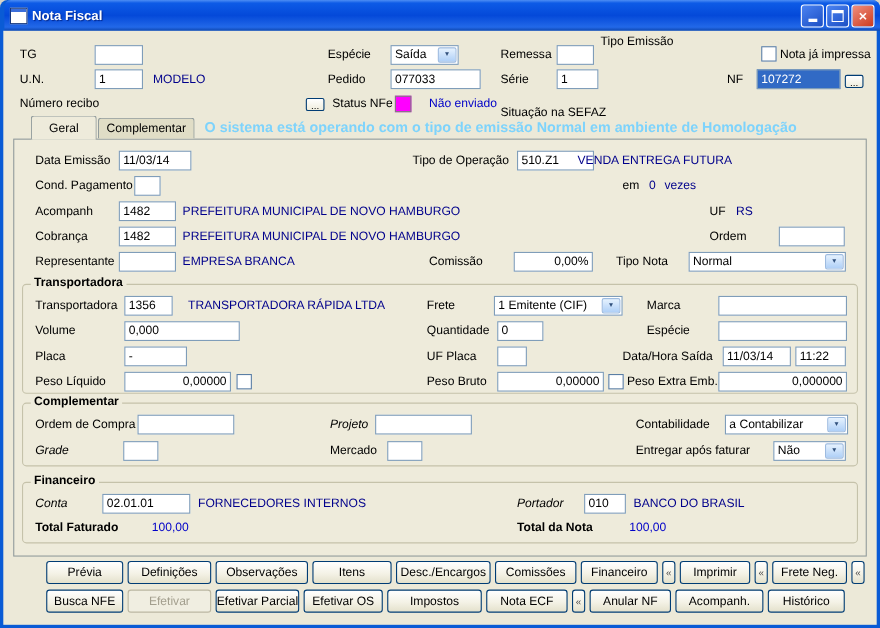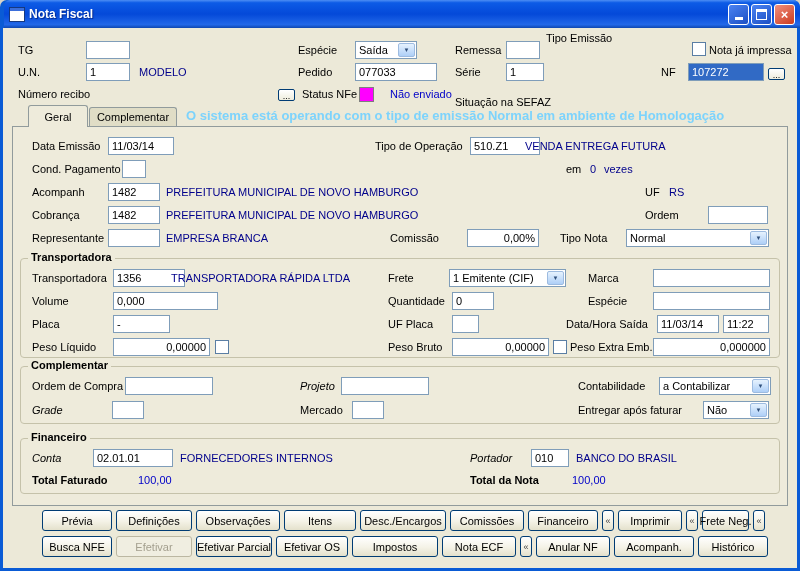--- a/index.html
+++ b/index.html
@@ -130,21 +130,21 @@
   <div class="B ra" style="left:467px;top:229px;width:72px">0,00%</div>
   <span class="L" style="left:560px;top:232px">Tipo Nota</span>
   <div class="cmb" style="left:626px;top:229px;width:143px">
     <span class="cmb-t">Normal</span>
     <span class="cmb-a">▼</span>
   </div>
 
   <div class="grp" style="left:20px;top:258px;width:760px;height:100px"></div>
   <span class="leg" style="left:28px;top:251px">Transportadora</span>
   <span class="L" style="left:32px;top:272px">Transportadora</span>
-  <div class="B" style="left:113px;top:269px;width:72px">1356</div>
+  <div class="B" style="left:113px;top:269px;width:44px">1356</div>
   <span class="D" style="left:171px;top:272px">TRANSPORTADORA RÁPIDA LTDA</span>
   <span class="L" style="left:388px;top:272px">Frete</span>
   <div class="cmb" style="left:449px;top:269px;width:117px">
     <span class="cmb-t">1 Emitente (CIF)</span>
     <span class="cmb-a">▼</span>
   </div>
   <span class="L" style="left:588px;top:272px">Marca</span>
   <div class="B" style="left:653px;top:269px;width:117px"></div>
 
   <span class="L" style="left:32px;top:295px">Volume</span>
@@ -210,21 +210,21 @@
     <div class="btn" style="width:70px">Prévia</div>
     <div class="btn" style="width:76px">Definições</div>
     <div class="btn" style="width:84px">Observações</div>
     <div class="btn" style="width:72px">Itens</div>
     <div class="btn" style="width:86px">Desc./Encargos</div>
     <div class="btn" style="width:74px">Comissões</div>
     <div class="btn" style="width:70px">Financeiro</div>
     <div class="btn tiny" style="width:12px">«</div>
     <div class="btn" style="width:64px">Imprimir</div>
     <div class="btn tiny" style="width:12px">«</div>
-    <div class="btn" style="width:47px">Frete Neg.</div>
+    <div class="btn" style="width:68px">Frete Neg.</div>
     <div class="btn tiny" style="width:12px">«</div>
   </div>
   <div class="brow" style="left:42px;top:536px">
     <div class="btn" style="width:70px">Busca NFE</div>
     <div class="btn dis" style="width:76px">Efetivar</div>
     <div class="btn" style="width:76px">Efetivar Parcial</div>
     <div class="btn" style="width:72px">Efetivar OS</div>
     <div class="btn" style="width:86px">Impostos</div>
     <div class="btn" style="width:74px">Nota ECF</div>
     <div class="btn tiny" style="width:12px">«</div>

